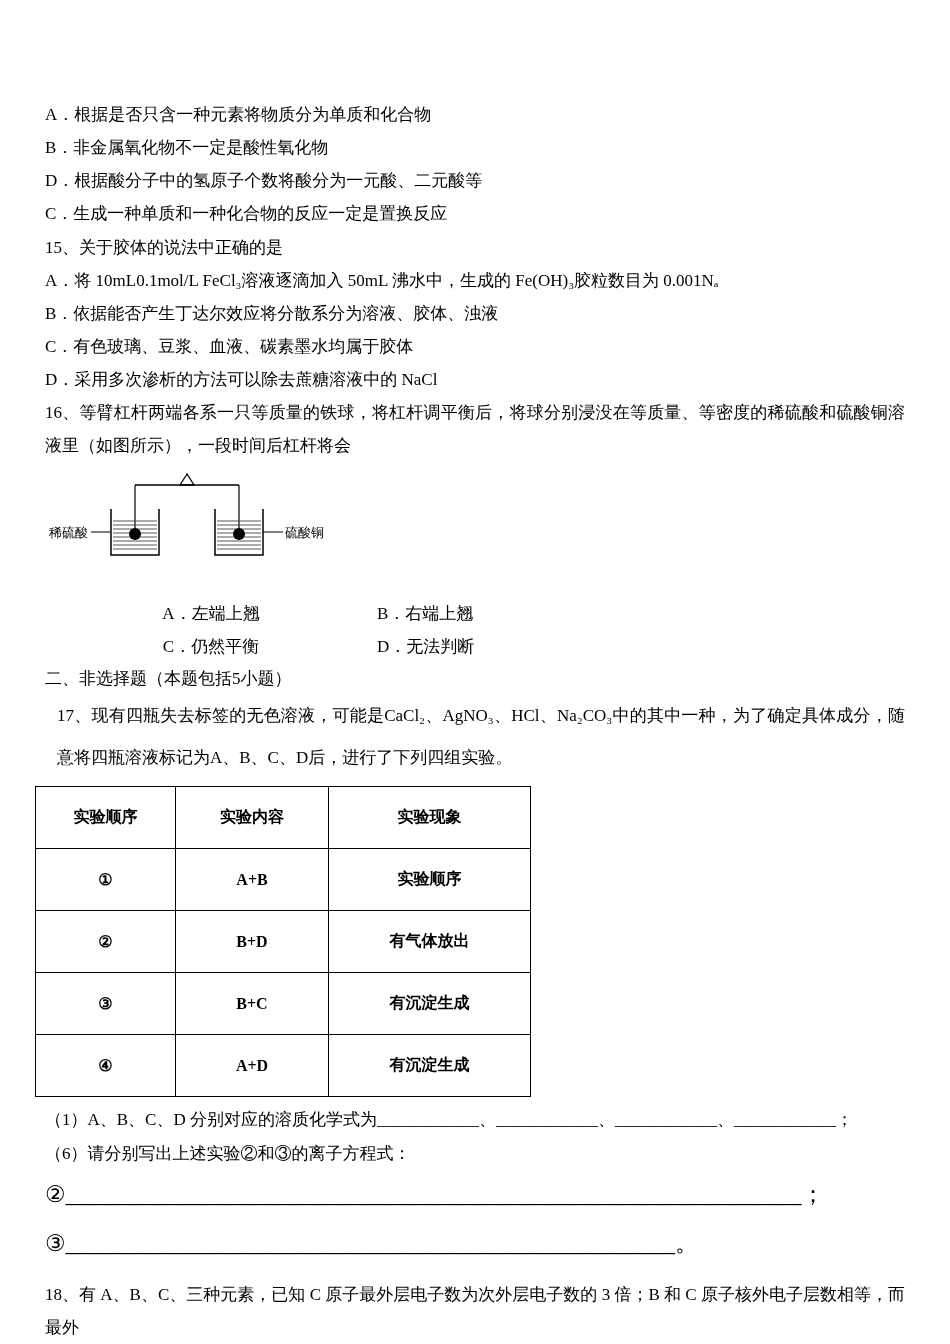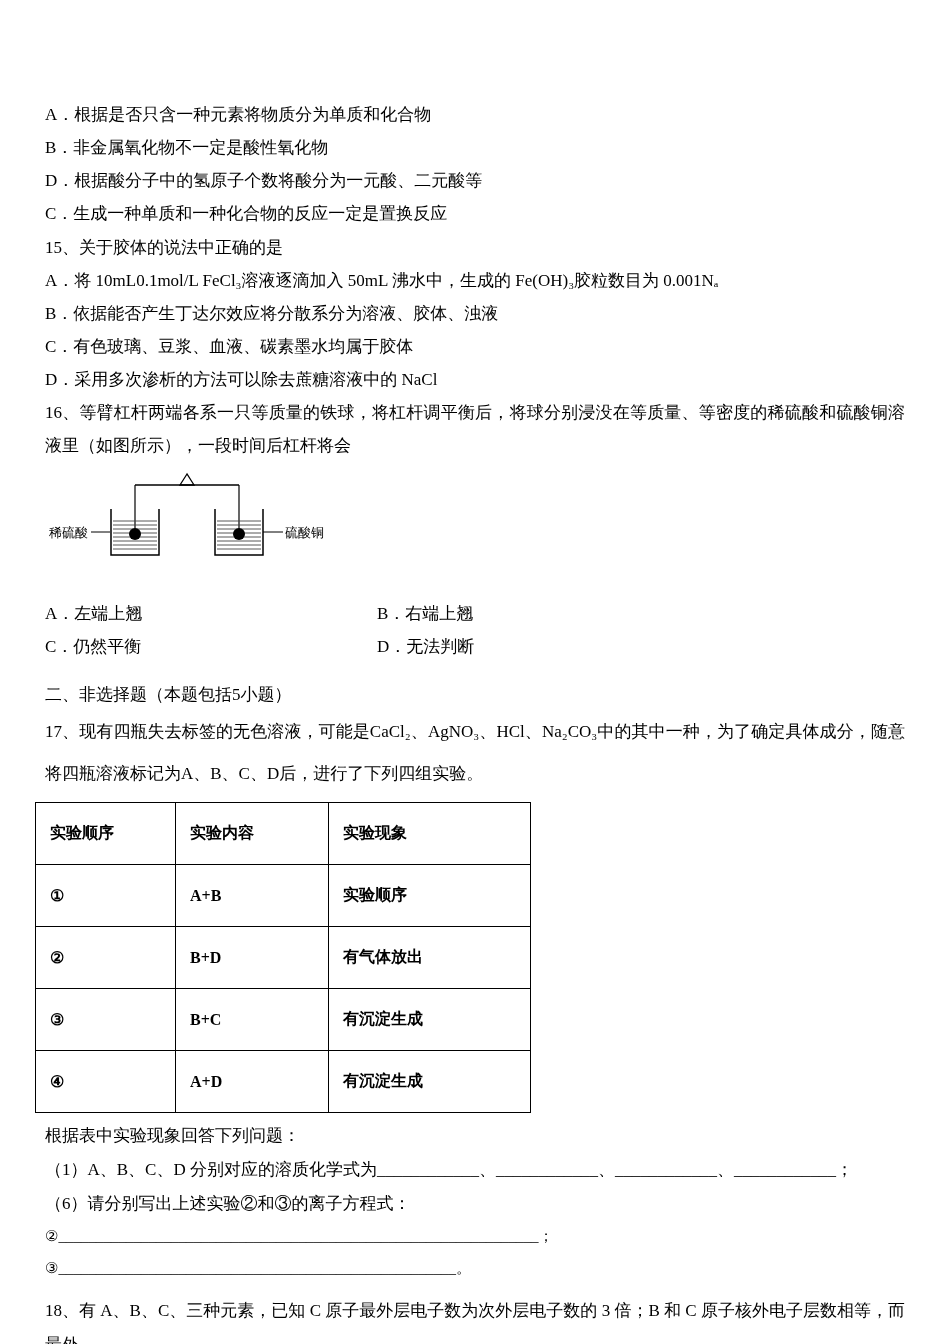--- a/index.html
+++ b/index.html
@@ -15,56 +15,57 @@
     padding: 98px 45px 60px 45px;
     background: #fff;
   }
   .stem {
     font-size: 17px;
     line-height: 1.95;
     text-align: justify;
   }
   .stem.wide {
     line-height: 2.45;
+    margin-left: 12px;
   }
   .option {
     font-size: 17px;
     font-weight: normal;
     line-height: 1.95;
     text-align: left;
   }
   .section-header {
     font-size: 17px;
     line-height: 1.9;
-    margin-top: 16px;
+    margin-top: 0;
   }
   .opt-row { display: flex; }
-  .opt-row .col1 { width: 332px; }
+  .opt-row .col1 { width: 332px; text-align: center; }
   .figure-wrap { margin: 8px 0 14px 2px; }
   table.exp {
     border-collapse: collapse;
     margin: 8px 0 6px -10px;
   }
   table.exp td {
     border: 1.5px solid #000;
     font-size: 16px;
     font-weight: bold;
     padding: 20px 14px;
     vertical-align: middle;
-    text-align: left;
+    text-align: center;
   }
   table.exp td.c1 { width: 140px; }
   table.exp td.c2 { width: 153px; }
   table.exp td.c3 { width: 202px; margin-left: 23px; }
   .plain {
     font-size: 17px;
     line-height: 2.0;
   }
   .blank-line {
-    font-size: 15px;
+    font-size: 23px;
     line-height: 2.1;
     letter-spacing: 0;
   }
   .q18 { margin-top: 10px; }
   svg text { font-family: "Liberation Serif", "DejaVu Serif", serif; }
 </style>
 </head>
 <body>
 
 <div class="page">
@@ -163,21 +164,20 @@
         <td class="c3">有沉淀生成</td>
       </tr>
       <tr>
         <td class="c1">④</td>
         <td class="c2">A+D</td>
         <td class="c3">有沉淀生成</td>
       </tr>
     </tbody>
   </table>
 
-  <div class="plain">根据表中实验现象回答下列问题：</div>
   <div class="plain">（1）A、B、C、D 分别对应的溶质化学式为____________、____________、____________、____________；</div>
   <div class="plain">（6）请分别写出上述实验②和③的离子方程式：</div>
   <div class="blank-line">②________________________________________________________________；</div>
   <div class="blank-line">③_____________________________________________________。</div>
 
   <div class="stem q18">18、有 A、B、C、三种元素，已知 C 原子最外层电子数为次外层电子数的 3 倍；B 和 C 原子核外电子层数相等，而最外</div>
 
 </div>
 
 </body></html>

